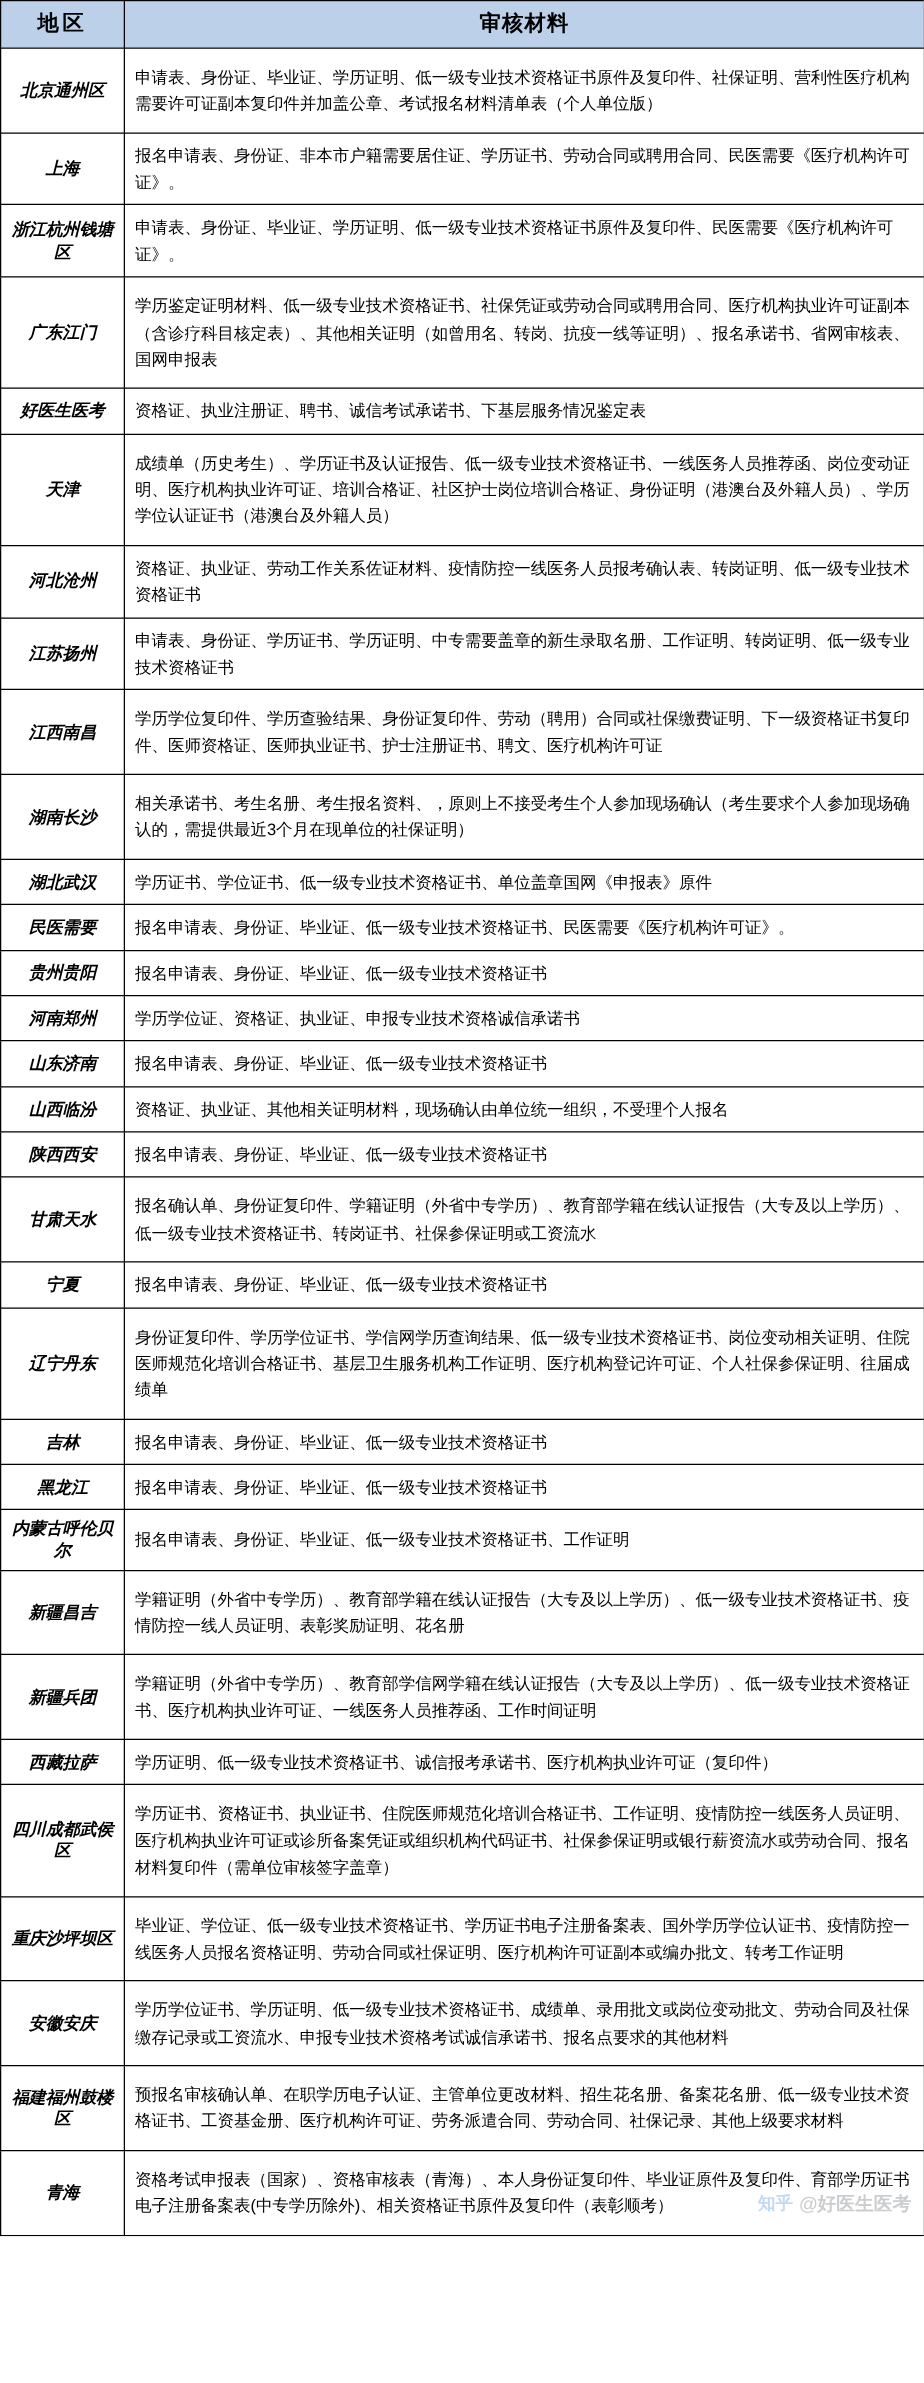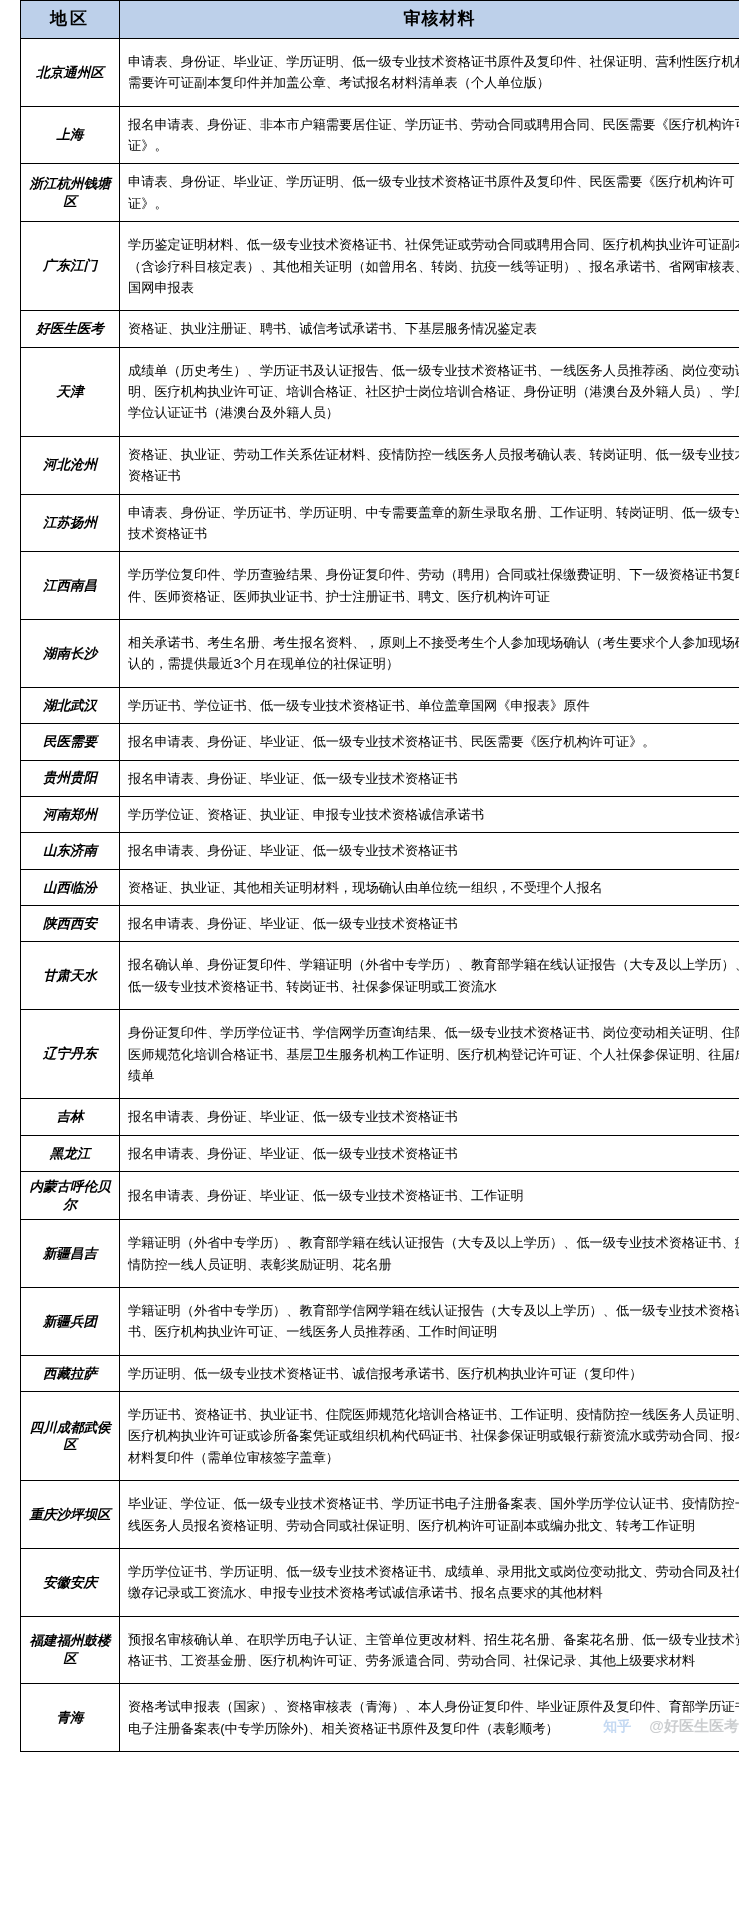--- a/index.html
+++ b/index.html
@@ -10,21 +10,20 @@
   body {
     width: 739px;
     font-family: "Liberation Sans", "DejaVu Sans", sans-serif;
     color: #000000;
     -webkit-font-smoothing: none;
   }
   #doc {
     position: relative;
     width: 739px;
     box-sizing: border-box;
-    padding-left: 20px;
   }
   table.req-table {
     width: 739px;
     border-collapse: collapse;
     table-layout: fixed;
     background: #ffffff;
   }
   table.req-table col.col-region { width: 99px; }
   table.req-table col.col-materials { width: 640px; }
 
@@ -58,25 +57,25 @@
     text-align: left;
     font-size: 13.2px;
     line-height: 1.62;
     padding: 7px 6px 7px 8px;
     word-break: break-all;
   }
   tr.row-tall td { padding-top: 12px; padding-bottom: 12px; }
 
   .watermark {
     position: absolute;
-    right: 0;
+    right: 10px;
     bottom: 16px;
     display: flex;
     align-items: center;
-    gap: 18px;
+    gap: 5px;
     opacity: 0.30;
     pointer-events: none;
     font-size: 15px;
     font-weight: bold;
     color: #555b63;
     white-space: nowrap;
   }
   .watermark .wm-logo {
     font-size: 14px;
     color: #3b7fd4;
@@ -165,20 +164,24 @@
           <td class="cell-materials">资格证、执业证、其他相关证明材料，现场确认由单位统一组织，不受理个人报名</td>
         </tr>
         <tr>
           <td class="cell-region">陕西西安</td>
           <td class="cell-materials">报名申请表、身份证、毕业证、低一级专业技术资格证书</td>
         </tr>
         <tr class="row-tall">
           <td class="cell-region">甘肃天水</td>
           <td class="cell-materials">报名确认单、身份证复印件、学籍证明（外省中专学历）、教育部学籍在线认证报告（大专及以上学历）、低一级专业技术资格证书、转岗证书、社保参保证明或工资流水</td>
         </tr>
+        <tr>
+          <td class="cell-region">宁夏</td>
+          <td class="cell-materials">报名申请表、身份证、毕业证、低一级专业技术资格证书</td>
+        </tr>
         <tr class="row-tall">
           <td class="cell-region">辽宁丹东</td>
           <td class="cell-materials">身份证复印件、学历学位证书、学信网学历查询结果、低一级专业技术资格证书、岗位变动相关证明、住院医师规范化培训合格证书、基层卫生服务机构工作证明、医疗机构登记许可证、个人社保参保证明、往届成绩单</td>
         </tr>
         <tr>
           <td class="cell-region">吉林</td>
           <td class="cell-materials">报名申请表、身份证、毕业证、低一级专业技术资格证书</td>
         </tr>
         <tr>
           <td class="cell-region">黑龙江</td>

